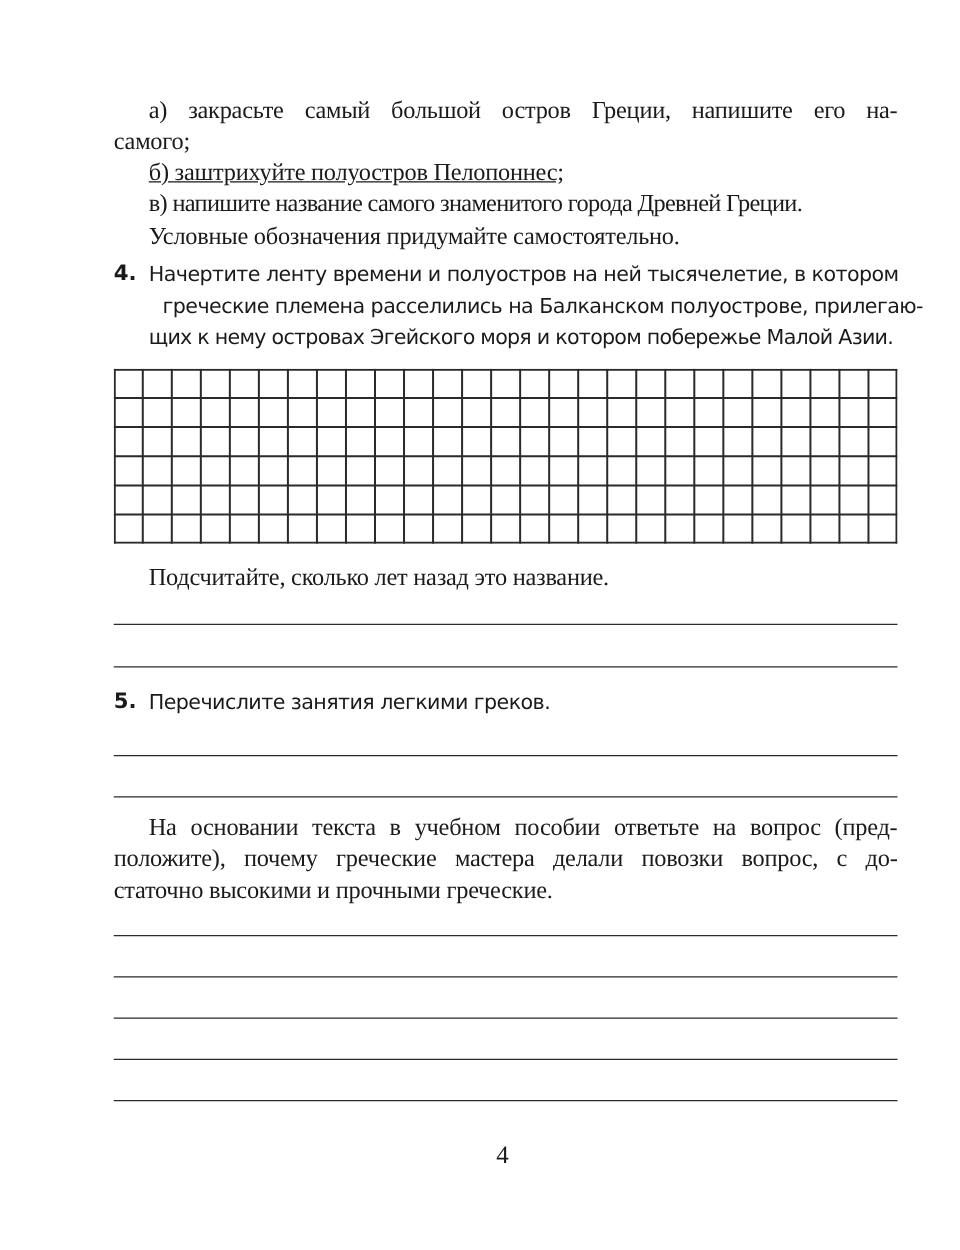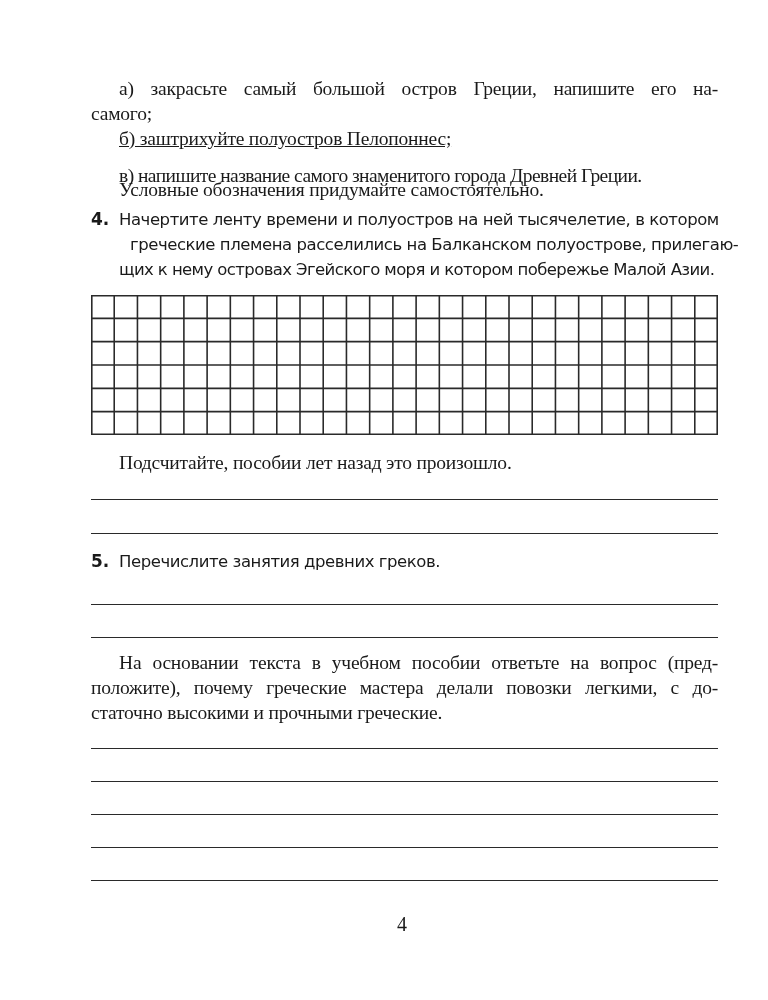--- a/index.html
+++ b/index.html
@@ -12,21 +12,21 @@
     .rule { position: absolute; left: 91px; width: 627px; height: 0; border-top: 1.6px solid #2a2a2a; }
     .grid { position: absolute; left: 91px; top: 295px; width: 627px; height: 140px; }
     .page-num { position: absolute; left: 397px; top: 913px; font-family: "Liberation Serif", "DejaVu Serif", serif; font-size: 20px; }
   </style>
 </head>
 <body>
 
 <div class="justify serif" style="left:119px; width:599px; top:79px;">а) закрасьте самый большой остров Греции, напишите его на-</div>
 <div class="line-text serif" style="left:91px; top:104px;">самого;</div>
 <div class="line-text serif" style="left:119px; top:129px;text-decoration:underline;">б) заштрихуйте полуостров Пелопоннес;</div>
-<div class="line-text serif" style="left:119px; top:154px; letter-spacing:-0.55px;margin-top:12px;">в) напишите название самого знаменитого города Древней Греции.</div>
+<div class="line-text serif" style="left:119px; top:154px; letter-spacing:-0.55px;">в) напишите название самого знаменитого города Древней Греции.</div>
 <div class="line-text serif" style="left:119px; top:180px;">Условные обозначения придумайте самостоятельно.</div>
 
 <div class="num" style="top:211px;">4.</div>
 <div class="justify sans" style="left:119px; width:599px; top:212px;">Начертите ленту времени и полуостров на ней тысячелетие, в котором</div>
 <div class="justify sans" style="left:130px; width:599px; top:237px;">греческие племена расселились на Балканском полуострове, прилегаю-</div>
 <div class="line-text sans" style="left:119px; top:262px; letter-spacing:-0.6px;">щих к нему островах Эгейского моря и котором побережье Малой Азии.</div>
 
 <svg class="grid" id="grid" viewBox="0 0 627 140" preserveAspectRatio="none">
     <line x1="0" y1="0.8" x2="627" y2="0.8" stroke="#2a2a2a" stroke-width="1.6"></line>
     <line x1="0" y1="23.333333333333332" x2="627" y2="23.333333333333332" stroke="#2a2a2a" stroke-width="1.6"></line>
@@ -58,31 +58,31 @@
     <line x1="464.44444444444446" y1="0" x2="464.44444444444446" y2="140" stroke="#2a2a2a" stroke-width="1.6"></line>
     <line x1="487.6666666666667" y1="0" x2="487.6666666666667" y2="140" stroke="#2a2a2a" stroke-width="1.6"></line>
     <line x1="510.8888888888889" y1="0" x2="510.8888888888889" y2="140" stroke="#2a2a2a" stroke-width="1.6"></line>
     <line x1="534.1111111111111" y1="0" x2="534.1111111111111" y2="140" stroke="#2a2a2a" stroke-width="1.6"></line>
     <line x1="557.3333333333334" y1="0" x2="557.3333333333334" y2="140" stroke="#2a2a2a" stroke-width="1.6"></line>
     <line x1="580.5555555555555" y1="0" x2="580.5555555555555" y2="140" stroke="#2a2a2a" stroke-width="1.6"></line>
     <line x1="603.7777777777778" y1="0" x2="603.7777777777778" y2="140" stroke="#2a2a2a" stroke-width="1.6"></line>
     <line x1="626.2" y1="0" x2="626.2" y2="140" stroke="#2a2a2a" stroke-width="1.6"></line>
   </svg>
 
-<div class="line-text serif" style="left:119px; top:453px;">Подсчитайте, пособии лет назад это произошло.</div>
+<div class="line-text serif" style="left:119px; top:453px;">Подсчитайте, сколько лет назад это название.</div>
 <div class="rule" style="top:499px;"></div>
 <div class="rule" style="top:533px;"></div>
 
 <div class="num" style="top:553px;">5.</div>
-<div class="line-text sans" style="left:119px; top:554px;">Перечислите занятия древних греков.</div>
+<div class="line-text sans" style="left:119px; top:554px;">Перечислите занятия легкими греков.</div>
 <div class="rule" style="top:604px;"></div>
 <div class="rule" style="top:637px;"></div>
 
 <div class="justify serif" style="left:119px; width:599px; top:653px;">На основании текста в учебном пособии ответьте на вопрос (пред-</div>
-<div class="justify serif" style="top:678px;">положите), почему греческие мастера делали повозки легкими, с до-</div>
+<div class="justify serif" style="top:678px;">положите), почему греческие мастера делали повозки вопрос, с до-</div>
 <div class="line-text serif" style="left:91px; top:703px;">статочно высокими и прочными греческие.</div>
 
 <div class="rule" style="top:748px;"></div>
 <div class="rule" style="top:781px;"></div>
 <div class="rule" style="top:814px;"></div>
 <div class="rule" style="top:847px;"></div>
 <div class="rule" style="top:880px;"></div>
 
 <div class="page-num">4</div>
 

